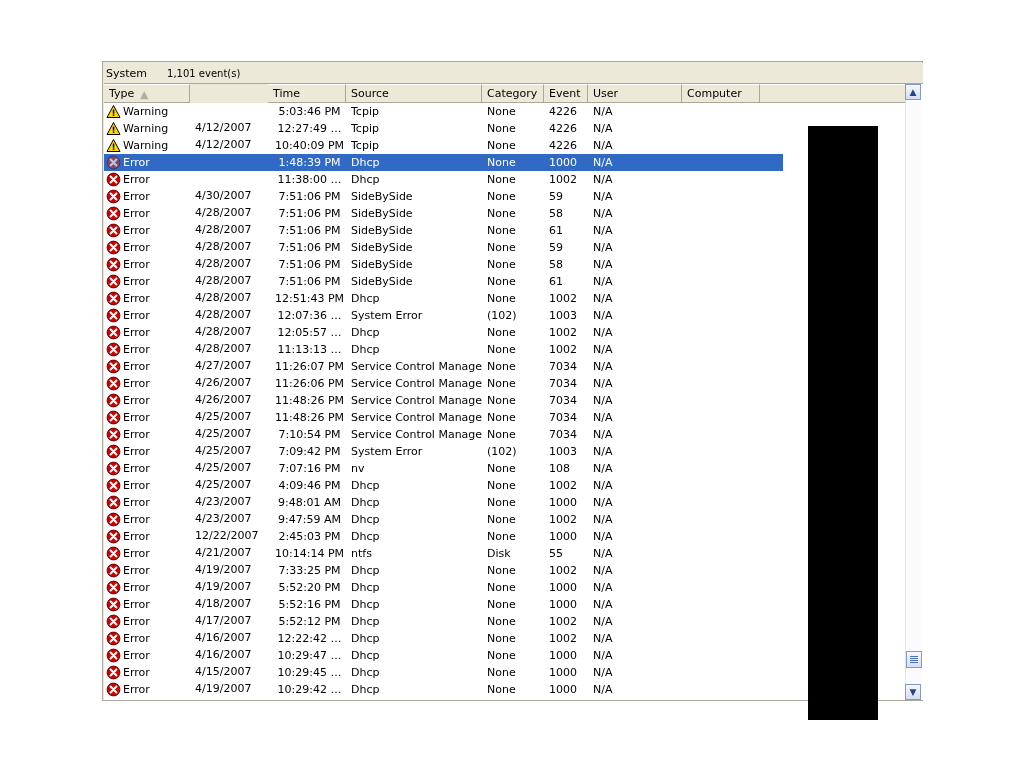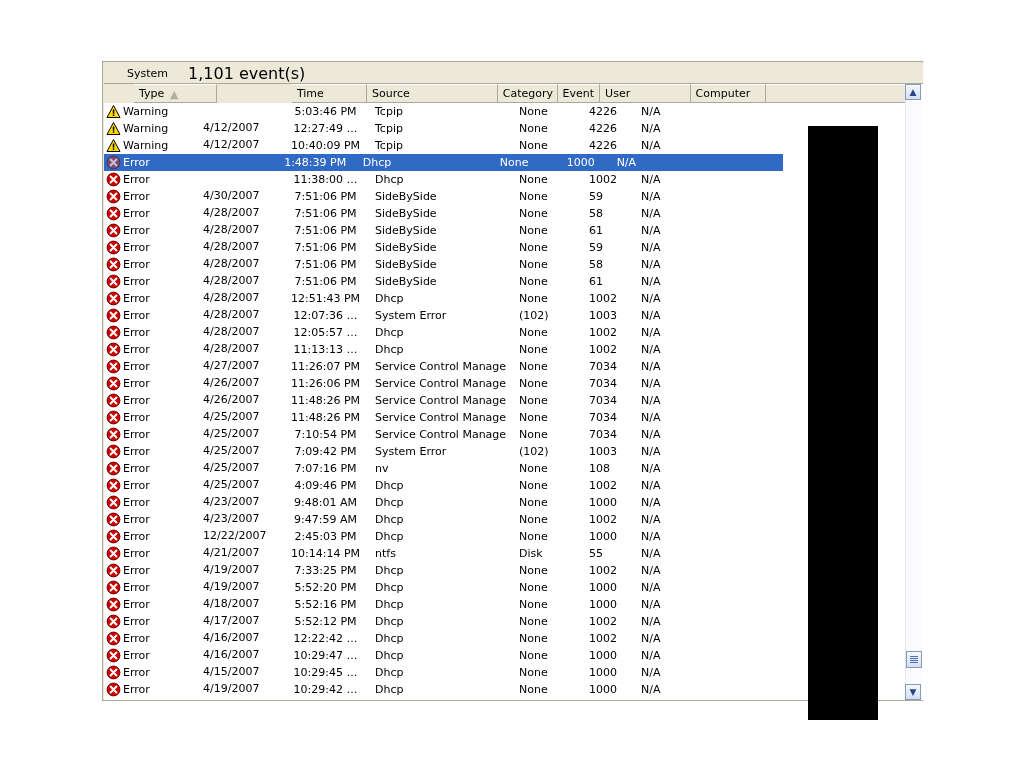--- a/index.html
+++ b/index.html
@@ -28,29 +28,29 @@
     position: absolute;
     left: 1px;
     top: 1px;
     width: 819px;
     height: 21px;
     background: #ece9d8;
     border-bottom: 1px solid #aca899;
     box-sizing: border-box;
     display: flex;
     align-items: center;
-    padding-left: 23px;
+    padding-left: 2px;
   }
   #log-summary-bar .log-name {
     font-size: 11px;
     color: #000000;
     margin-right: 20px;
   }
   #log-summary-bar .event-count {
-    font-size: 16px;
+    font-size: 10px;
     color: #000000;
   }
 
   
   #list-view {
     position: absolute;
     left: 1px;
     top: 22px;
     width: 819px;
     height: 616px;
@@ -61,21 +61,20 @@
   
   #column-headers {
     position: absolute;
     left: 0;
     top: 0;
     height: 19px;
     width: 803px;
     display: flex;
     background: #ece9d8;
     box-sizing: border-box;
-    padding-left: 30px;
   }
   .col-header {
     height: 19px;
     background: #ece9d8;
     border-right: 1px solid #aca899;
     border-bottom: 1px solid #aca899;
     border-top: 1px solid #ffffff;
     box-sizing: border-box;
     display: flex;
     align-items: center;
@@ -119,21 +118,20 @@
   }
 
   .event-row {
     display: flex;
     height: 17px;
     align-items: center;
     font-size: 11px;
     color: #000000;
     box-sizing: border-box;
     position: relative;
-    gap: 8px;
   }
   .event-row.selected {
     background: #316ac5;
     color: #ffffff;
     width: 679px;
   }
 
   .cell {
     height: 17px;
     line-height: 17px;

